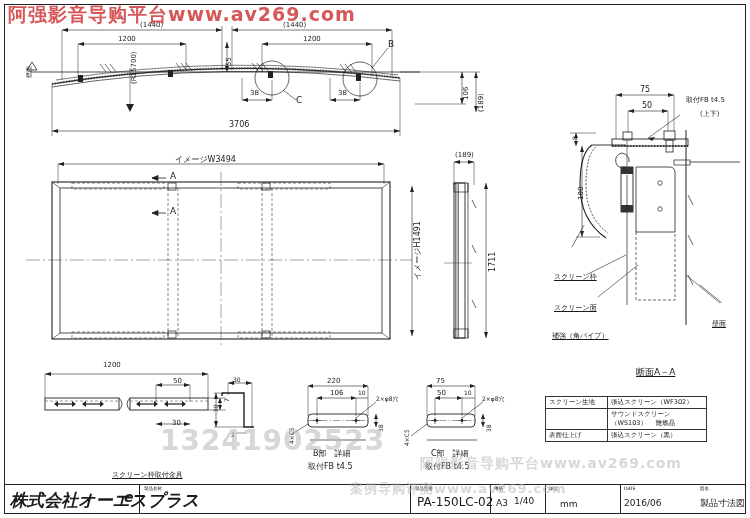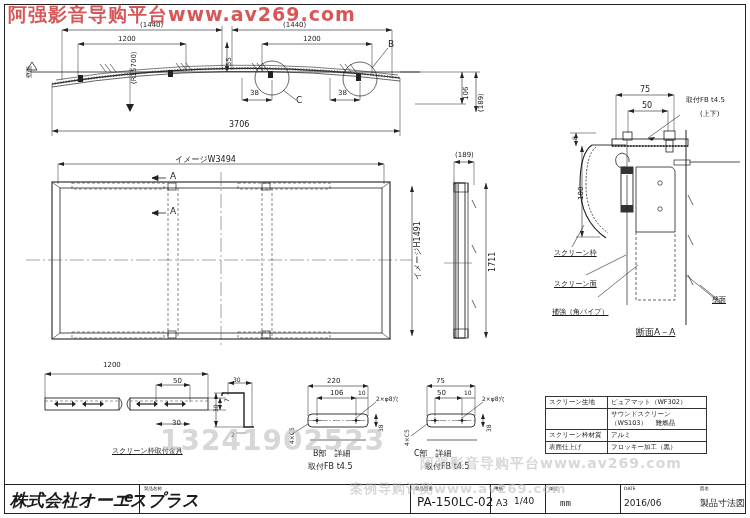--- a/index.html
+++ b/index.html
@@ -14,21 +14,21 @@
   .ln  { position:absolute; background:#222; }
   .h1px{ height:1px; }
   .v1px{ width:1px; }
   .txt { position:absolute; white-space:nowrap; font-size:7.5px; line-height:1; color:#1a1a1a; }
   .t6  { font-size:6px; }
   .t7  { font-size:7px; }
   .t8  { font-size:8px; }
   .t9  { font-size:9px; }
   .t12 { font-size:12px; }
   .vert{ transform:rotate(-90deg); transform-origin:left top; }
-  .ul  { text-decoration:underline; }
+  .ul  { text-decoration:underline;margin-top:24px; }
   svg { position:absolute; overflow:visible; }
   .wm {
     position:absolute; pointer-events:none; font-weight:bold;
     color:#b8b8b8; opacity:.55; letter-spacing:1px;
     font-family:"DejaVu Sans","Liberation Sans",sans-serif;
   }
   .wm-red { color:#d03a3a; opacity:.85; }
   .tbl { position:absolute; border-collapse:collapse; font-size:6.5px; }
   .tbl td { border:1px solid #333; padding:1px 3px; height:12px; }
   .title-lbl { font-size:4.5px; color:#111; }
@@ -308,21 +308,21 @@
   <div class="txt t8" style="left:640px; top:86px;">75</div>
   <div class="txt t8" style="left:642px; top:102px;">50</div>
   <div class="txt t6 vert" style="left:572px; top:140px;">8</div>
   <div class="txt t7 vert" style="left:578px; top:200px;">100</div>
   <div class="txt t7" style="left:686px; top:97px;">取付FB t4.5</div>
   <div class="txt t7" style="left:700px; top:111px;">(上下)</div>
   <div class="txt t7 ul" style="left:554px; top:250px;">スクリーン枠</div>
   <div class="txt t7 ul" style="left:554px; top:281px;">スクリーン面</div>
   <div class="txt t7 ul" style="left:552px; top:309px;">補強（角パイプ）</div>
   <div class="txt t7 ul" style="left:712px; top:297px;">壁面</div>
-  <div class="txt t9 ul" style="left:636px; top:328px;">断面A－A</div>
+  <div class="txt t9 ul" style="left:636px; top:344px;">断面A－A</div>
 
   <svg style="left:30px; top:370px;" width="230" height="80">
 
     <rect x="15" y="28" width="74" height="12" fill="none" stroke="#222" stroke-width="0.9"></rect>
     <rect x="100" y="28" width="78" height="12" fill="none" stroke="#222" stroke-width="0.9"></rect>
     <path d="M89,28 q6,6 0,12" fill="none" stroke="#222" stroke-width="0.8"></path>
     <path d="M100,28 q-6,6 0,12" fill="none" stroke="#222" stroke-width="0.8"></path>
 
     <g stroke="#333" stroke-width="0.5" stroke-dasharray="3 2">
       <line x1="15" y1="31" x2="89" y2="31"></line>
@@ -468,40 +468,36 @@
     <line x1="22" y1="52" x2="6" y2="64" stroke="#222" stroke-width="0.6"></line>
     <line x1="22" y1="68" x2="72" y2="68" stroke="#222" stroke-width="0.7"></line>
   </svg>
 
   <div class="txt t7" style="left:436px; top:378px;">75</div>
   <div class="txt t7" style="left:437px; top:390px;">50</div>
   <div class="txt t6" style="left:464px; top:390px;">10</div>
   <div class="txt t6 vert" style="left:486px; top:432px;">38</div>
   <div class="txt t6" style="left:482px; top:396px;">2×φ8穴</div>
   <div class="txt t6 vert" style="left:404px; top:446px;">4×C5</div>
-  <div class="txt t8" style="left:414px; top:450px;">C部　詳細</div>
+  <div class="txt t8" style="left:431px; top:450px;">C部　詳細</div>
   <div class="txt t8" style="left:425px; top:463px;">取付FB t4.5</div>
 
   <table class="tbl" id="spec-table" style="left:545px; top:396px; width:162px;">
     <tbody>
         <tr>
           <td style="width: 62px;">スクリーン生地</td>
-          <td>ピュアマット（WF302）</td>
+          <td>張込スクリーン（WF302）</td>
         </tr>
         <tr>
           <td style="width: 62px;"></td>
           <td>サウンドスクリーン（WS103）　 難燃品</td>
         </tr>
         <tr>
-          <td style="width: 62px;">スクリーン枠材質</td>
-          <td>アルミ</td>
-        </tr>
-        <tr>
           <td style="width: 62px;">表面仕上げ</td>
-          <td>フロッキー加工（黒）</td>
+          <td>張込スクリーン（黒）</td>
         </tr>
       </tbody>
   </table>
 
   <div class="ln h1px" style="left:4px; top:484px; width:742px;"></div>
   <div class="ln v1px" style="left:139px; top:484px; height:30px;"></div>
   <div class="ln v1px" style="left:410px; top:484px; height:30px;"></div>
   <div class="ln v1px" style="left:490px; top:484px; height:30px;"></div>
   <div class="ln v1px" style="left:545px; top:484px; height:30px;"></div>
   <div class="ln v1px" style="left:620px; top:484px; height:30px;"></div>
@@ -512,21 +508,21 @@
   <div class="txt title-lbl" style="left:144px; top:487px;">製品名称</div>
 
   <div class="txt title-lbl" style="left:415px; top:487px;">製品型番</div>
   <div class="txt t12" style="left:417px; top:496px;">PA-150LC-02</div>
 
   <div class="txt title-lbl" style="left:494px; top:487px;">用紙</div>
   <div class="txt t9" style="left:496px; top:499px;">A3</div>
   <div class="txt t9" style="left:514px; top:497px;">1/40</div>
 
   <div class="txt title-lbl" style="left:549px; top:487px;">単位</div>
-  <div class="txt t9" style="left:560px; top:500px;font-family:Liberation Mono, monospace;">mm</div>
+  <div class="txt t9" style="left:560px; top:500px;">mm</div>
 
   <div class="txt title-lbl" style="left:624px; top:487px;">DATE</div>
   <div class="txt t9" style="left:624px; top:499px;">2016/06</div>
 
   <div class="txt title-lbl" style="left:700px; top:487px;">図名</div>
   <div class="txt t9" style="left:700px; top:499px;">製品寸法図</div>
 
   <div id="wm-layer">
       <div class="wm wm-red" style="left: 8px; top: 2px; font-size: 19px;">阿强影音导购平台www.av269.com</div>
       <div class="wm" style="left: 160px; top: 424px; font-size: 28px;">13241902523</div>

